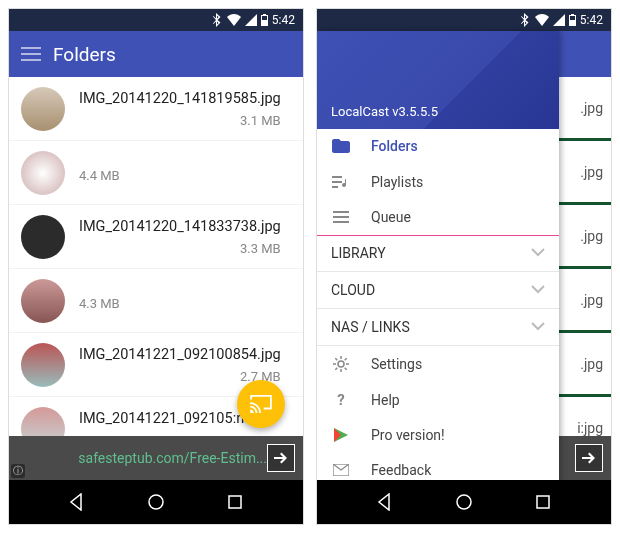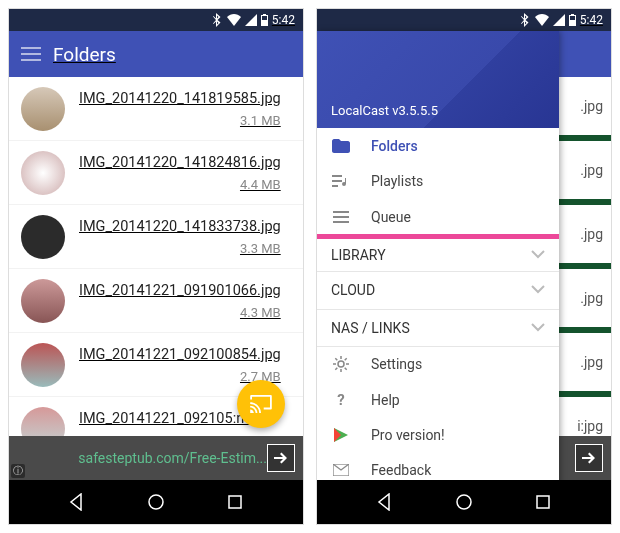--- a/index.html
+++ b/index.html
@@ -10,21 +10,20 @@
     gap: 12px;
     padding: 8px;
   }
   .phone {
     width: 296px;
     height: 517px;
     background: #fff;
     position: relative;
     overflow: hidden;
     border: 1px solid #ddd;
-    text-decoration: underline;
   }
   .status-bar {
     height: 22px;
     background: #1e2946;
     color: #fff;
     display: flex;
     justify-content: flex-end;
     align-items: center;
     padding: 0 8px;
     font-size: 12px;
@@ -126,33 +125,33 @@
     font-size:14px;
     color:#444;
   }
   .drawer-item.sel { color:#3f51b5; font-weight:500; }
   .drawer-icon { width:20px;height:20px;display:flex;align-items:center;justify-content:center;color:#888;}
   .drawer-item.sel .drawer-icon { color:#3f51b5; }
   .drawer-group {
     display:flex; align-items:center; justify-content:space-between;
     height:44px; padding:0 14px;
     font-size:14px; color:#333;
-    border-top:5px solid #ec4899;
+    border-top:1px solid #ec4899;
     border-bottom:1px solid #e6e6e6;
   }
   .drawer-group + .drawer-group { border-top:none;justify-content:space-between; }
   .chevron { color:#bbb; }
   .back-blur {
     position:absolute; top:22px; left:242px; right:0; bottom:44px;
     background:#fff;
   }
   .back-blur .row {
     display:flex;align-items:center;justify-content:flex-end;
     height:64px;padding-right:8px;color:#555;font-size:14px;
-    border-bottom:6px solid #14532d;
+    border-bottom:3px solid #14532d;
   }
   .back-blur .appbar2 { height:46px;background:#3f51b5; }
   .back-blur .adrow { position:absolute;bottom:0;left:0;right:0;height:44px;background:#4a4a4a;display:flex;align-items:center;justify-content:flex-end;padding-right:8px;}
   .back-blur .adrow .ad-arrow{margin:0;}
 </style>
 </head>
 <body>
 
 <div class="phone">
   <div class="status-bar">
@@ -193,35 +192,33 @@
     <div class="list-item">
       <div class="thumb" style="background:linear-gradient(#d6c8b8,#a89070)"></div>
       <div class="list-text">
         <div class="primary">IMG_20141220_141819585.jpg</div>
         <div class="secondary">3.1 MB</div>
       </div>
     </div>
     <div class="list-item">
       <div class="thumb" style="background:radial-gradient(#fff,#caa)"></div>
       <div class="list-text">
-        <div class="primary">IMG_20141220_141824816.jpg</div>
         <div class="secondary">4.4 MB</div>
       </div>
     </div>
     <div class="list-item">
       <div class="thumb" style="background:#2b2b2b"></div>
       <div class="list-text">
         <div class="primary">IMG_20141220_141833738.jpg</div>
         <div class="secondary">3.3 MB</div>
       </div>
     </div>
     <div class="list-item">
       <div class="thumb" style="background:linear-gradient(#c99,#855)"></div>
       <div class="list-text">
-        <div class="primary">IMG_20141221_091901066.jpg</div>
         <div class="secondary">4.3 MB</div>
       </div>
     </div>
     <div class="list-item">
       <div class="thumb" style="background:linear-gradient(#b55,#9bb)"></div>
       <div class="list-text">
         <div class="primary">IMG_20141221_092100854.jpg</div>
         <div class="secondary">2.7 MB</div>
       </div>
     </div>

